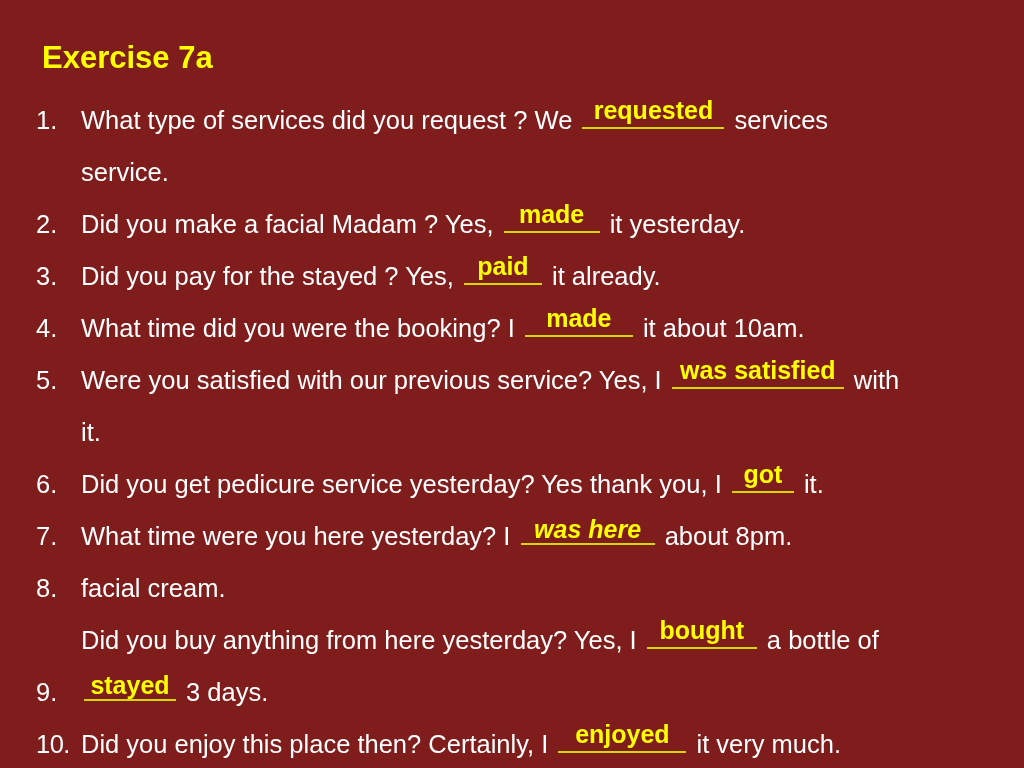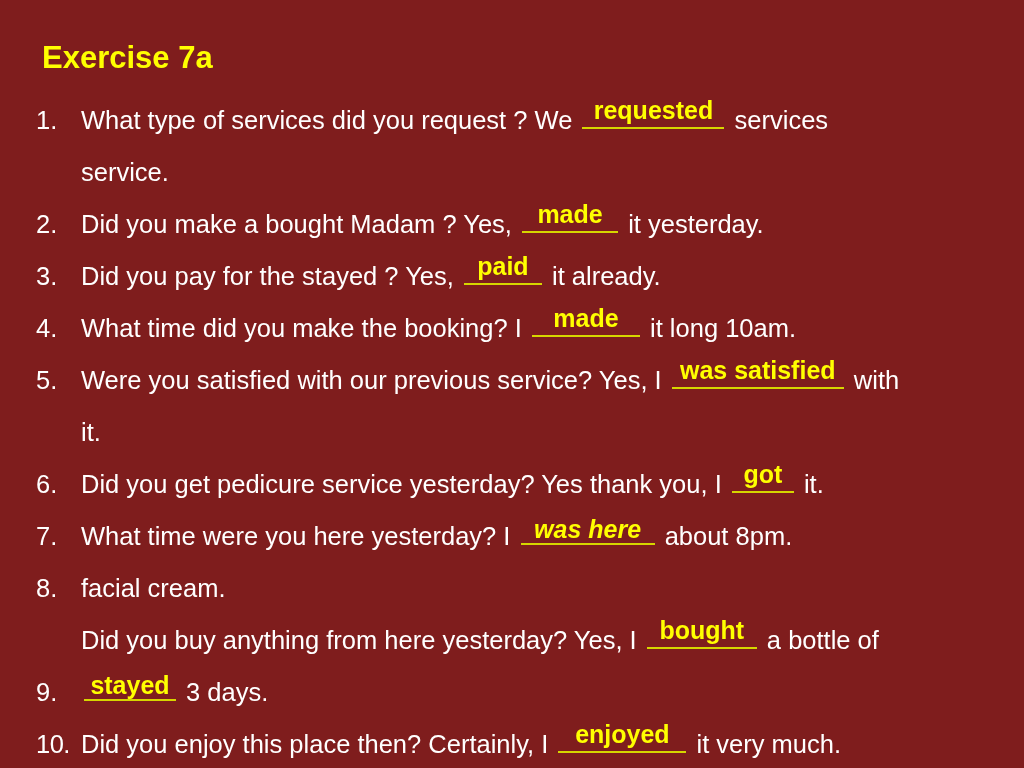--- a/index.html
+++ b/index.html
@@ -118,21 +118,21 @@
           <span>services</span>
         </span>
         <span class="ln">service.</span>
       </span>
     </div>
 
     <div class="qrow">
       <span class="qnum">2.</span>
       <span class="qtext">
         <span class="ln">
-          <span>Did you make a bought Madam ? Yes,</span>
+          <span>Did you make a facial Madam ? Yes,</span>
           <span class="blank raised w90">
             <span class="ans">made</span>
           </span>
           <span>it yesterday.</span>
         </span>
       </span>
     </div>
 
     <div class="qrow">
       <span class="qnum">3.</span>
@@ -144,25 +144,25 @@
           </span>
           <span>it already.</span>
         </span>
       </span>
     </div>
 
     <div class="qrow">
       <span class="qnum">4.</span>
       <span class="qtext">
         <span class="ln">
-          <span>What time did you make the booking? I</span>
+          <span>What time did you were the booking? I</span>
           <span class="blank raised w100">
             <span class="ans">made</span>
           </span>
-          <span>it long 10am.</span>
+          <span>it about 10am.</span>
         </span>
       </span>
     </div>
 
     <div class="qrow">
       <span class="qnum">5.</span>
       <span class="qtext">
         <span class="ln">
           <span>Were you satisfied with our previous service? Yes, I</span>
           <span class="blank raised w170">

